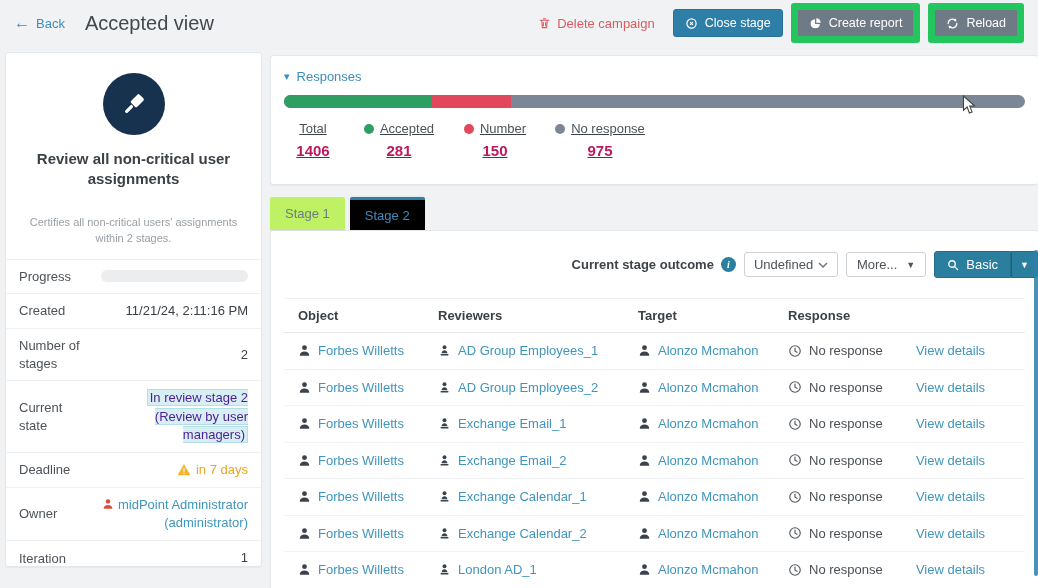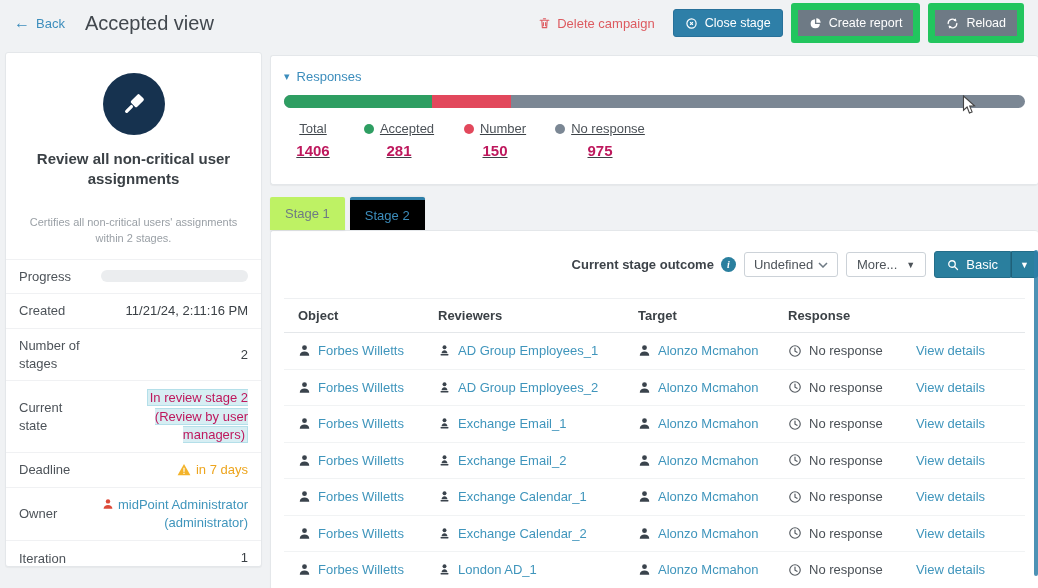--- a/index.html
+++ b/index.html
@@ -30,21 +30,21 @@
   .campaign-icon-wrap { display:flex; justify-content:center; margin-top:20px; }
   .campaign-icon { width:62px; height:62px; border-radius:50%; background:#16324f; display:flex; align-items:center; justify-content:center; }
   .campaign-title { font-size:15px; font-weight:bold; text-align:center; padding:0 22px; margin-top:14px; color:#3b4146; line-height:1.35; }
   .campaign-desc { font-size:11px; color:#9aa0a6; text-align:center; padding:0 12px; margin-top:24px; line-height:1.5; }
   .details { margin-top:12px; }
   .detail-row { display:flex; justify-content:space-between; align-items:center; gap:8px; padding:8px 13px; border-top:1px solid #f0f1f3; }
   .detail-label { width:74px; flex-shrink:0; color:#4d5359; line-height:1.35; }
   .detail-value { flex:1; text-align:right; color:#3b4146; line-height:1.4; }
   .progress-track { width:150px; height:12px; background:#ebedef; border-radius:6px; overflow:hidden; margin-left:auto; }
   .progress-fill { height:100%; background:#1791a5; border-radius:6px; }
-  .state-link { display:inline; background:#d7eef3; color:#be185d; border:1px solid #b4dfe9; padding:0 2px; cursor:pointer;margin-top:37px; }
+  .state-link { display:inline; background:#d7eef3; color:#4c1d95; border:1px solid #b4dfe9; padding:0 2px; cursor:pointer;margin-top:37px; }
   .deadline-value { color:#eda51e; display:flex; justify-content:flex-end; align-items:center; gap:5px; }
   .owner-value { color:#3f95bc; cursor:pointer; }
   .side-nav { margin-top:auto; }
   .side-nav-item { display:flex; align-items:center; gap:10px; padding:8px 14px; border-top:1px solid #eceef0; color:#42484e; cursor:pointer; }
   .side-nav-item.active { background:#e9ebee; }
 
   
   .responses-card { position:absolute; left:270px; top:55px; right:0; height:130px; border-right:none; }
   .responses-title { display:flex; align-items:center; gap:7px; color:#3c8dbc; padding:13px 13px 11px; cursor:pointer; }
   .caret-down { font-size:11px; line-height:1; }

